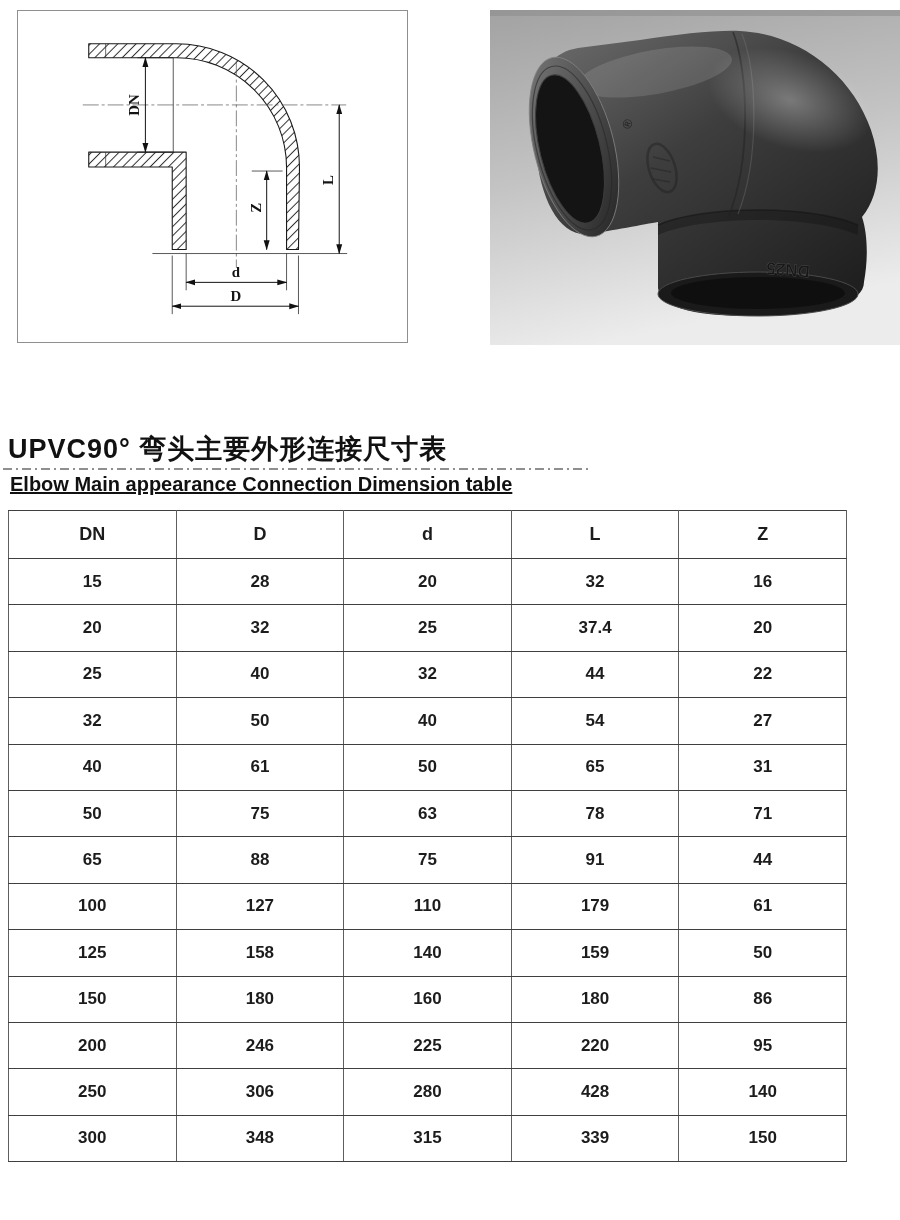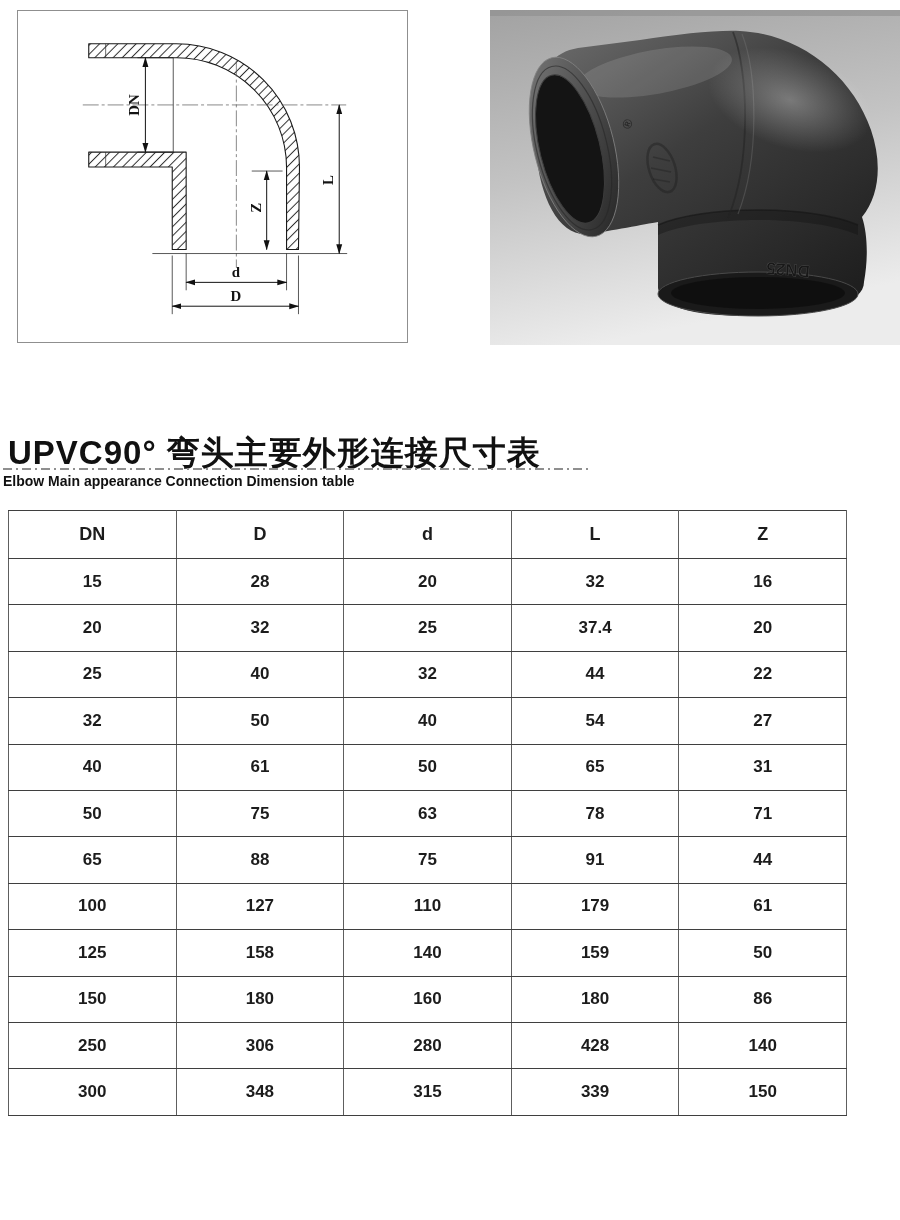--- a/index.html
+++ b/index.html
@@ -15,31 +15,31 @@
   #drawing-panel svg { display:block; width:100%; height:100%; }
   .dimtext { font-family:"Liberation Serif", serif; font-size:15px; font-weight:600; fill:#141414; }
   
   #photo-panel {
     position:absolute; left:490px; top:10px; width:410px; height:335px;
   }
   #photo-panel svg { display:block; width:100%; height:100%; }
   
   #page-title {
     position:absolute; left:8px; top:431px; width:700px;
-    font-size:33px; font-weight:bold; color:#111111; letter-spacing:1px;
+    font-size:27px; font-weight:bold; color:#111111; letter-spacing:1px;
     white-space:nowrap;
   }
   #separator-line {
     position:absolute; left:3px; top:468px; width:587px; height:2px;
     background:repeating-linear-gradient(90deg,
       #8f8f8f 0 9px, transparent 9px 13px, #8f8f8f 13px 15px, transparent 15px 19px);
   }
   #page-subtitle {
-    position:absolute; left:3px; top:473px; width:700px;
-    font-size:14px; font-weight:bold; color:#111111; white-space:nowrap;
+    position:absolute; left:10px; top:473px; width:700px;
+    font-size:20px; font-weight:bold; color:#111111; white-space:nowrap;text-decoration:underline;
   }
   
   #dimension-table {
     position:absolute; left:8px; top:510px; width:839px;
     border-collapse:collapse; table-layout:fixed;
   }
   #dimension-table th, #dimension-table td {
     border:1px solid #5e5e5e; border-top-color:#3f3f3f; border-bottom-color:#3f3f3f;
     text-align:center; vertical-align:middle;
     color:#1c1c1c; font-weight:bold; padding:0;
@@ -235,20 +235,27 @@
           <td>50</td>
         </tr>
         <tr>
           <td>150</td>
           <td>180</td>
           <td>160</td>
           <td>180</td>
           <td>86</td>
         </tr>
         <tr>
+          <td>200</td>
+          <td>246</td>
+          <td>225</td>
+          <td>220</td>
+          <td>95</td>
+        </tr>
+        <tr>
           <td>250</td>
           <td>306</td>
           <td>280</td>
           <td>428</td>
           <td>140</td>
         </tr>
         <tr>
           <td>300</td>
           <td>348</td>
           <td>315</td>

